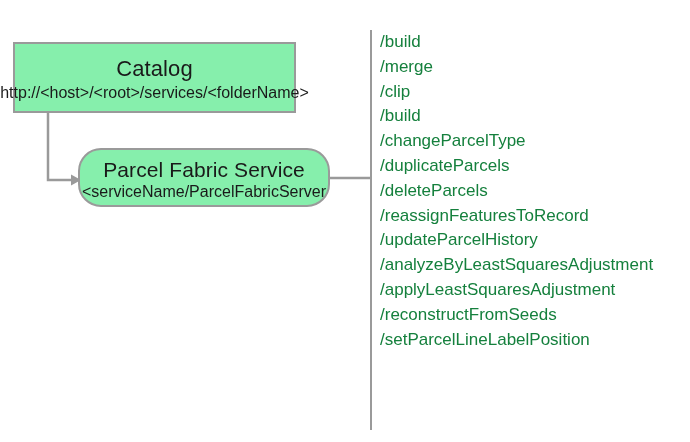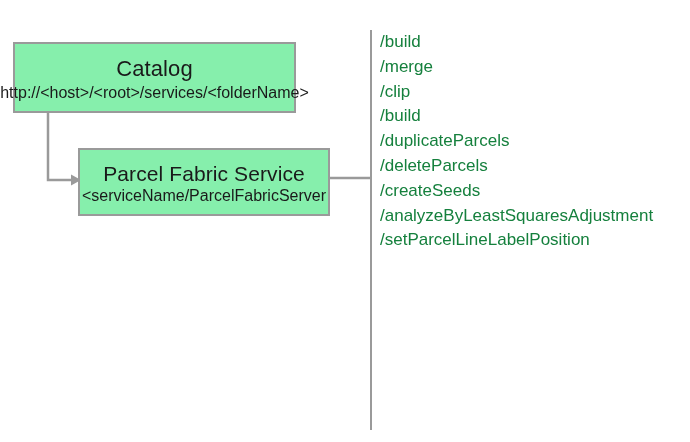--- a/index.html
+++ b/index.html
@@ -40,21 +40,22 @@
     left: 13px;
     top: 42px;
     width: 283px;
     height: 71px;
   }
 
   #parcel-fabric-service-node {
     left: 78px;
     top: 148px;
     width: 252px;
-    height: 68px;
+    height: 59px;
+    border-radius: 23px;
   }
 
   .node-title {
     color: #1a1a1a;
     font-size: 22px;
     line-height: 26px;
     font-weight: 400;
     letter-spacing: 0.1px;
     white-space: nowrap;
   }
@@ -127,21 +128,25 @@
     <div class="node-title">Parcel Fabric Service</div>
     <div class="node-subtitle">&lt;serviceName/ParcelFabricServer</div>
   </div>
 
   <div id="operations-panel">
     <ul id="operations-list">
         <li class="operation-item">/build</li>
         <li class="operation-item">/merge</li>
         <li class="operation-item">/clip</li>
         <li class="operation-item">/build</li>
+        <li class="operation-item">/changeParcelType</li>
         <li class="operation-item">/duplicateParcels</li>
         <li class="operation-item">/deleteParcels</li>
-        <li class="operation-item">/createSeeds</li>
+        <li class="operation-item">/reassignFeaturesToRecord</li>
+        <li class="operation-item">/updateParcelHistory</li>
         <li class="operation-item">/analyzeByLeastSquaresAdjustment</li>
+        <li class="operation-item">/applyLeastSquaresAdjustment</li>
+        <li class="operation-item">/reconstructFromSeeds</li>
         <li class="operation-item">/setParcelLineLabelPosition</li>
       </ul>
   </div>
 
 </div>
 
 </body></html>

